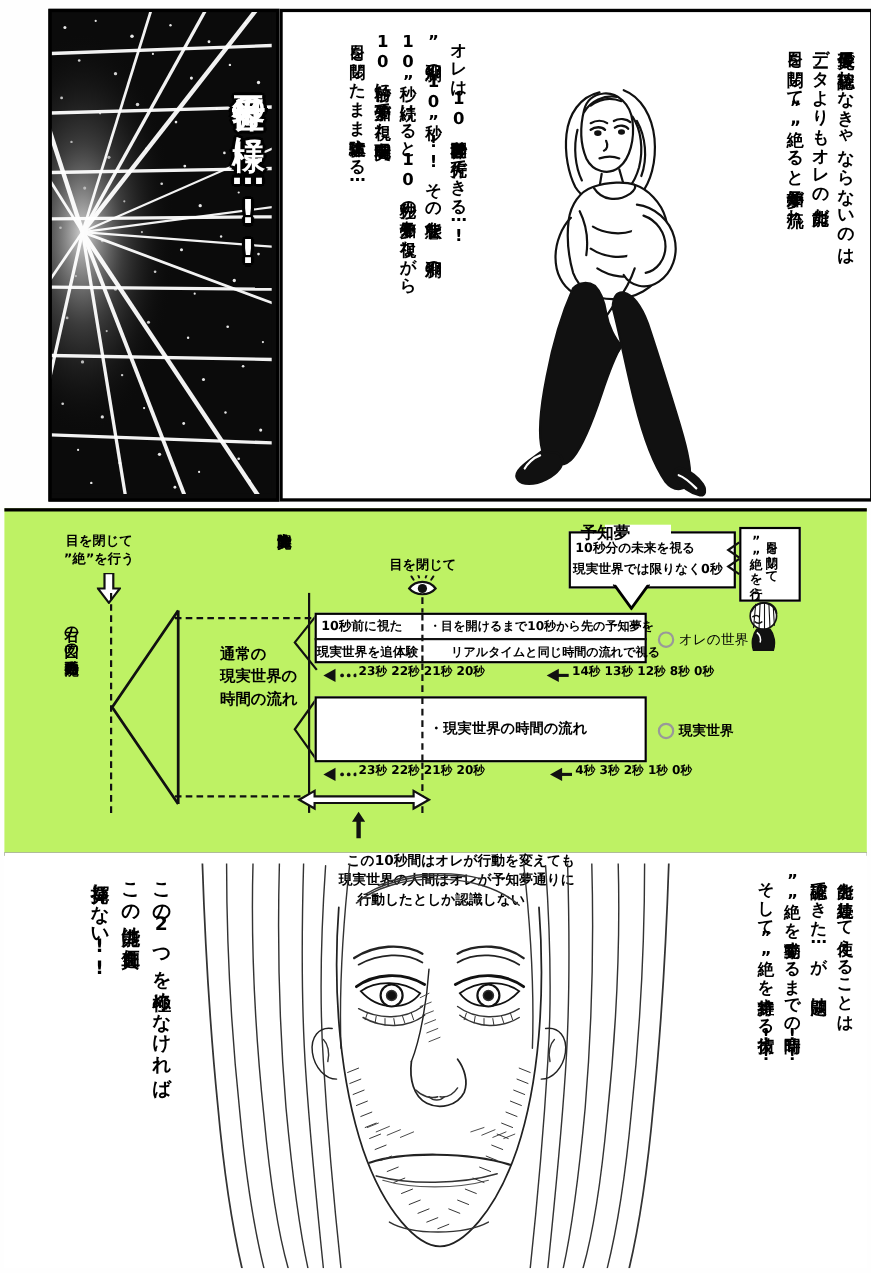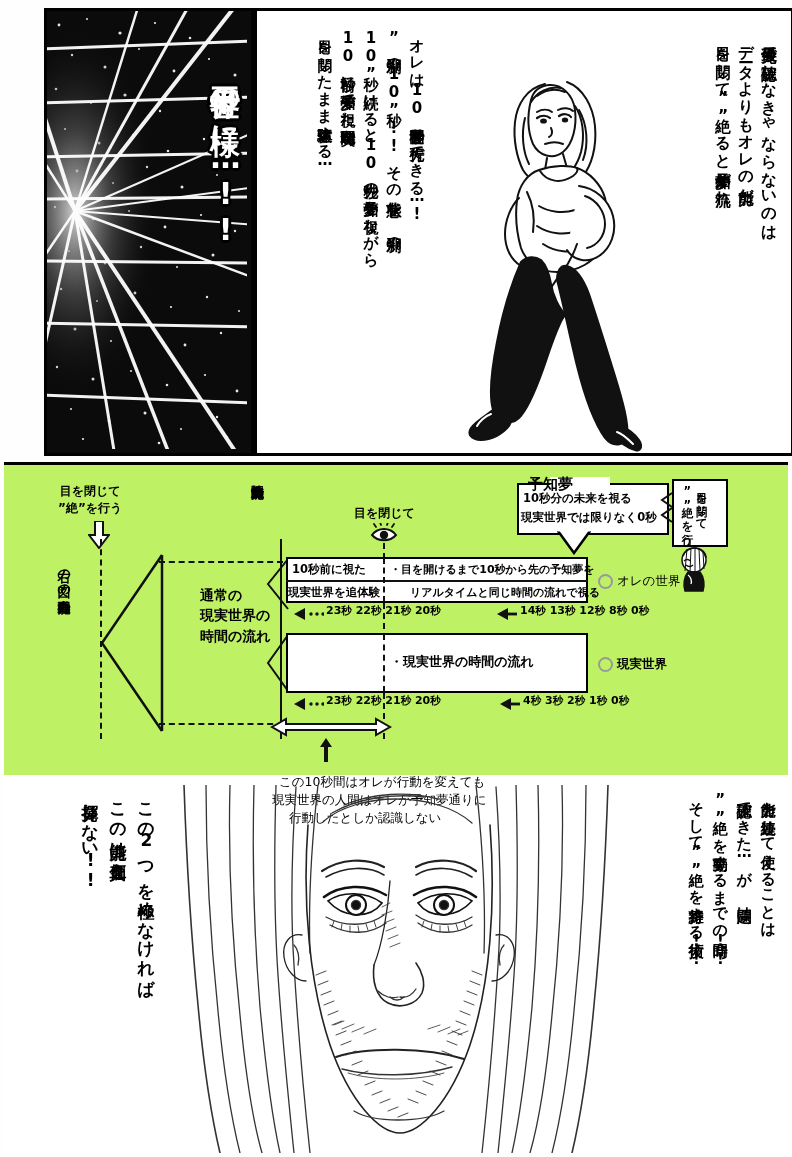--- a/index.html
+++ b/index.html
@@ -129,24 +129,25 @@
 
   
   #panel-bottom {
     left: 4px; top: 775px; width: 784px; height: 378px;
     background: #fff;
     overflow: hidden;
   }
 
   .cap-h {
     position: absolute;
-    font-weight: 400;
+    font-weight: 700;
     font-size: 12.5px;
     line-height: 1.5;
     white-space: pre;
+    margin-left: 36px;
   }
   svg { display: block; }
 </style>
 </head>
 <body>
 
 <div class="page">
 
   <div class="abs" id="panel-starfield">
     <div class="abs" id="starfield-art" style="position:absolute;inset:0;">

